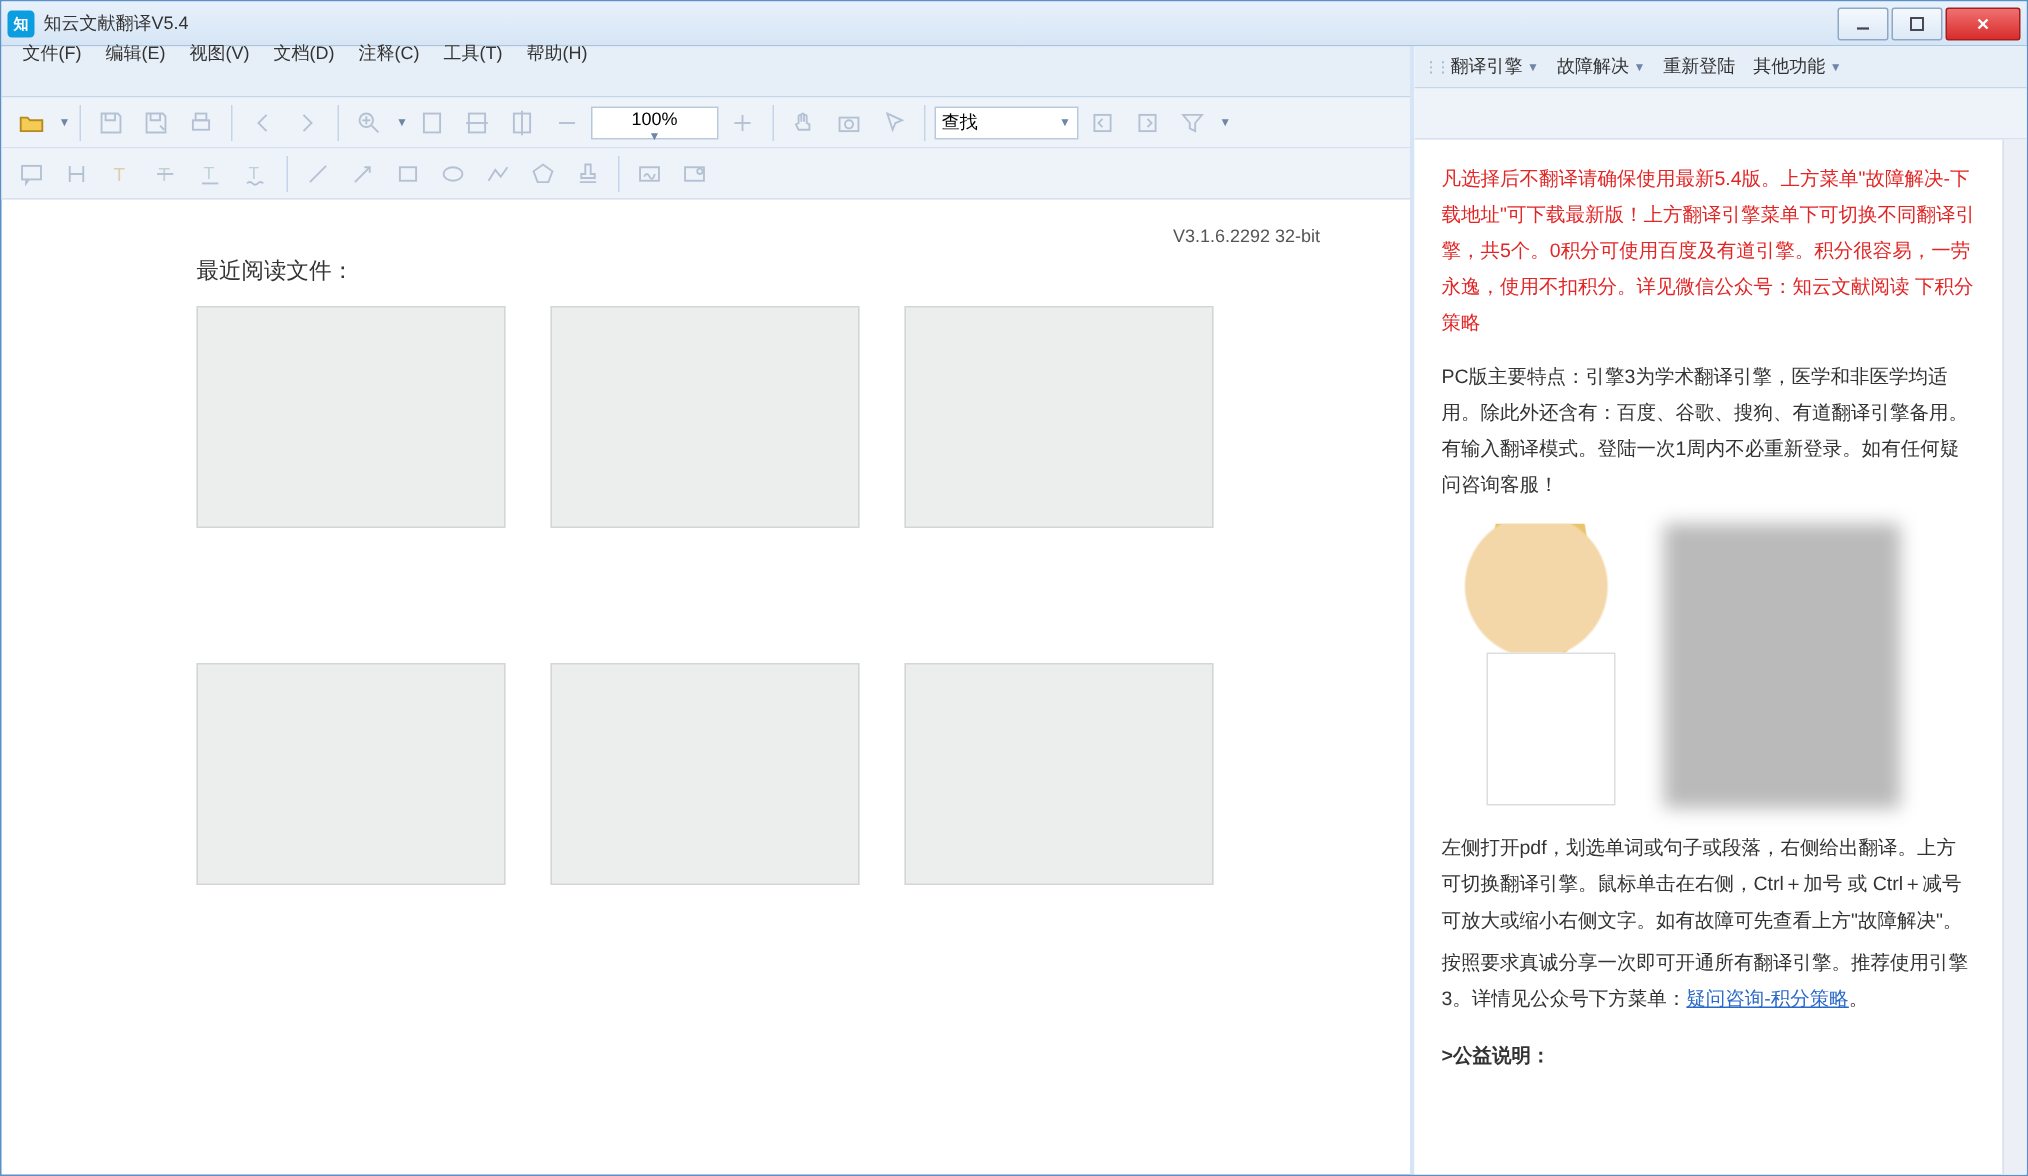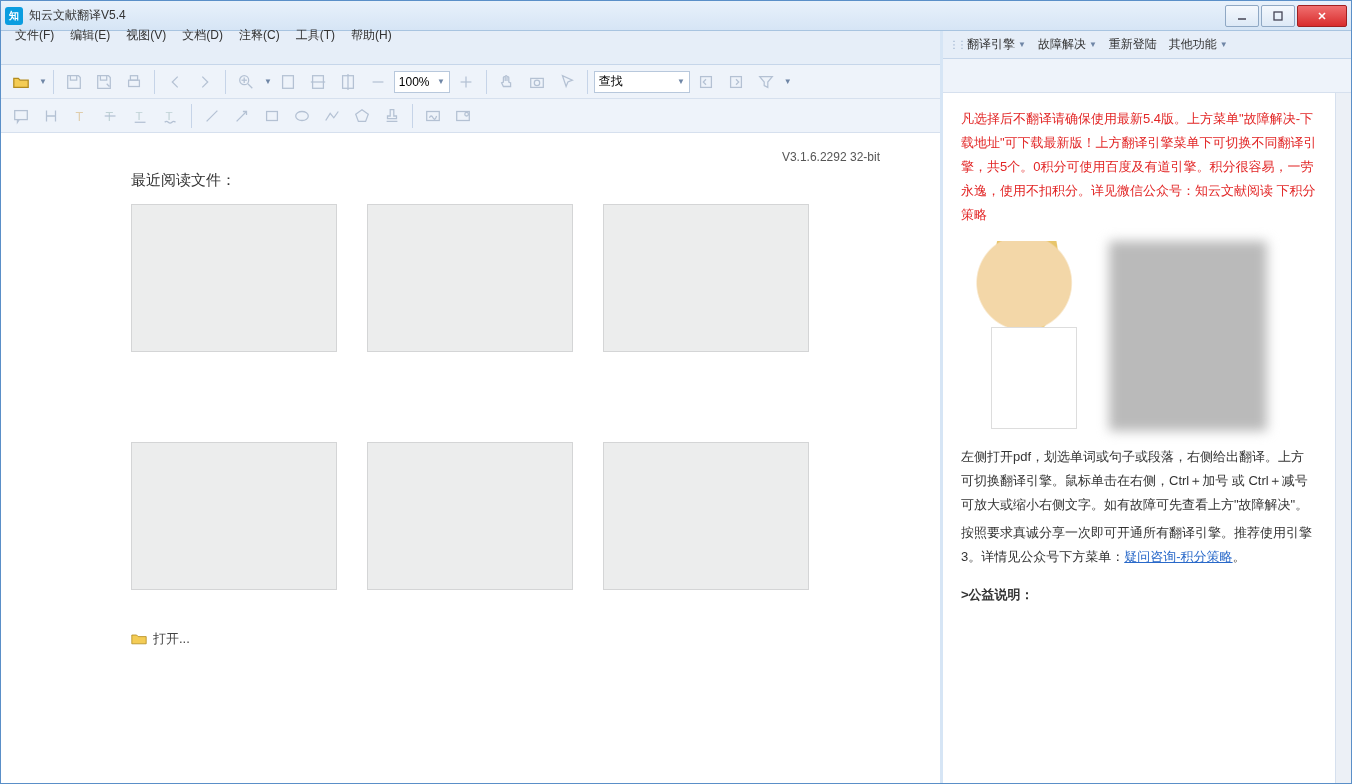--- a/index.html
+++ b/index.html
@@ -15,21 +15,21 @@
 .left-pane { flex: 1; display: flex; flex-direction: column; border-right: 3px solid #d6e5f5; min-width: 0; }
 .menubar { height: 34px; background: #e6eef8; display: flex; align-items: flex-end; padding: 16px 6px; border-bottom: 1px solid #c6d6ea; }
 .menubar .mitem { padding: 4px 8px; cursor: pointer; color: #333; font-size:12px; }
 .toolbar-row { display: flex; align-items: center; background: #eef3fa; border-bottom: 1px solid #d6e0ee; padding: 2px 6px; gap: 2px; height:34px; }
 .tbtn { width: 28px; height: 28px; display: flex; align-items: center; justify-content: center; cursor: pointer; color: #6f86a6; border-radius:2px; }
 .tbtn.disabled { opacity: 0.45; cursor: default; }
 .tbtn svg { width: 18px; height: 18px; stroke: currentColor; fill: none; stroke-width:1.4; }
 .tbtn.yellow svg { fill: #f4cc55; stroke:#b38b1f; }
 .sep { width: 1px; height: 24px; background: #c6d4e8; margin: 0 4px; }
 .drop-caret { font-size:8px; color:#6f86a6; margin-left:2px; cursor:pointer; }
-.zoom-select { width: 56px; height:22px; font-size:12px; border:1px solid #b8c8dc; background:#fff; padding: 0 4px; display: flex; align-items: center; justify-content: space-between; }
+.zoom-select { width: 85px; height:22px; font-size:12px; border:1px solid #b8c8dc; background:#fff; padding: 0 4px; display: flex; align-items: center; justify-content: space-between; flex-direction: column; }
 .search-select { width: 96px; height:22px; font-size:12px; border:1px solid #b8c8dc; background:#fff; padding: 0 4px; display:flex; align-items:center; justify-content: space-between;}
 .content { flex: 1; overflow: auto; padding: 8px 40px 20px 40px; position: relative; }
 .version { position: absolute; top: 17px; right: 60px; font-size: 12px; color: #555; }
 .recent-title { margin: 30px 0 14px 90px; font-size: 15px; font-weight: normal; color: #333; }
 .thumb-grid { display: grid; grid-template-columns: repeat(3, 206px); grid-template-rows: repeat(2, 148px); gap: 90px 30px; margin-left: 90px; }
 .thumb { background: #eceded; border: 1px solid #d4d5d6; }
 .open-link { margin: 40px 0 0 90px; display: flex; align-items: center; gap: 6px; font-size: 13px; color: #444; cursor: pointer; }
 .open-link svg { width:16px; height:14px; fill:#f4cc55; stroke:#b38b1f; stroke-width:1; }
 .right-pane { width: 408px; display: flex; flex-direction: column; background: #fff; }
 .right-menu { height: 28px; background: #e6eef8; display: flex; align-items: center; padding: 0 6px; border-bottom: 1px solid #c6d6ea; }
@@ -296,26 +296,20 @@
         <div class="version">V3.1.6.2292 32-bit</div>
         <div class="recent-title">最近阅读文件：</div>
         <div class="thumb-grid">
           <div class="thumb"></div>
           <div class="thumb"></div>
           <div class="thumb"></div>
           <div class="thumb"></div>
           <div class="thumb"></div>
           <div class="thumb"></div>
         </div>
-        <div class="open-link">
-          <svg viewBox="0 0 20 16">
-              <path d="M1 3h6l2 2h10v9H1z"></path>
-            </svg>
-          <span>打开...</span>
-        </div>
       </div>
     </div>
 
     <div class="right-pane">
       <div class="right-menu">
         <span class="grip">⋮⋮</span>
         <div class="ritem">
             <span>翻译引擎</span>
             <span class="caret">▼</span>
           </div>
@@ -328,20 +322,21 @@
           </div>
         <div class="ritem">
             <span>其他功能</span>
             <span class="caret">▼</span>
           </div>
       </div>
       <div class="toolbar-row" style="height:34px"></div>
       <div class="right-wrap">
         <div class="right-body">
           <div class="red para">凡选择后不翻译请确保使用最新5.4版。上方菜单"故障解决-下载地址"可下载最新版！上方翻译引擎菜单下可切换不同翻译引擎，共5个。0积分可使用百度及有道引擎。积分很容易，一劳永逸，使用不扣积分。详见微信公众号：知云文献阅读 下积分策略</div>
+          <div class="para2">PC版主要特点：引擎3为学术翻译引擎，医学和非医学均适用。除此外还含有：百度、谷歌、搜狗、有道翻译引擎备用。有输入翻译模式。登陆一次1周内不必重新登录。如有任何疑问咨询客服！</div>
           <div class="qr-box">
             <div class="person-img"></div>
             <div class="qr-img"></div>
           </div>
           <div class="para">左侧打开pdf，划选单词或句子或段落，右侧给出翻译。上方可切换翻译引擎。鼠标单击在右侧，Ctrl＋加号 或 Ctrl＋减号 可放大或缩小右侧文字。如有故障可先查看上方"故障解决"。</div>
           <div class="para">
             <span>按照要求真诚分享一次即可开通所有翻译引擎。推荐使用引擎3。详情见公众号下方菜单：</span><span class="bluelink">疑问咨询-积分策略</span><span>。</span>
           </div>
           <div class="section-title">&gt;公益说明：</div>
         </div>

